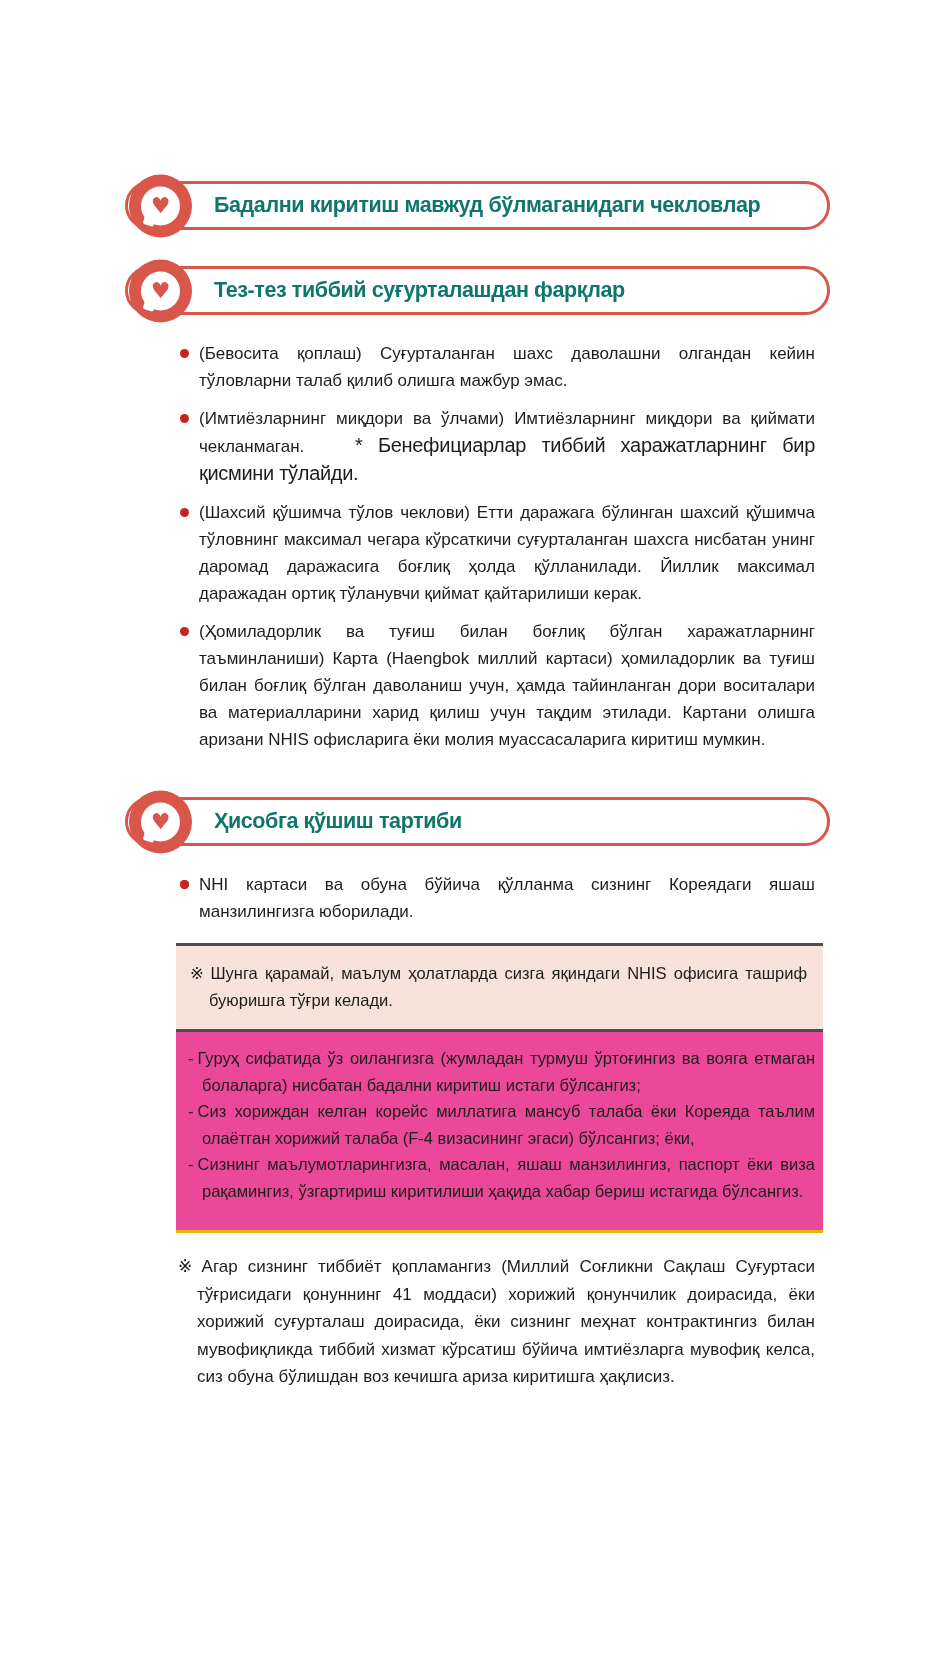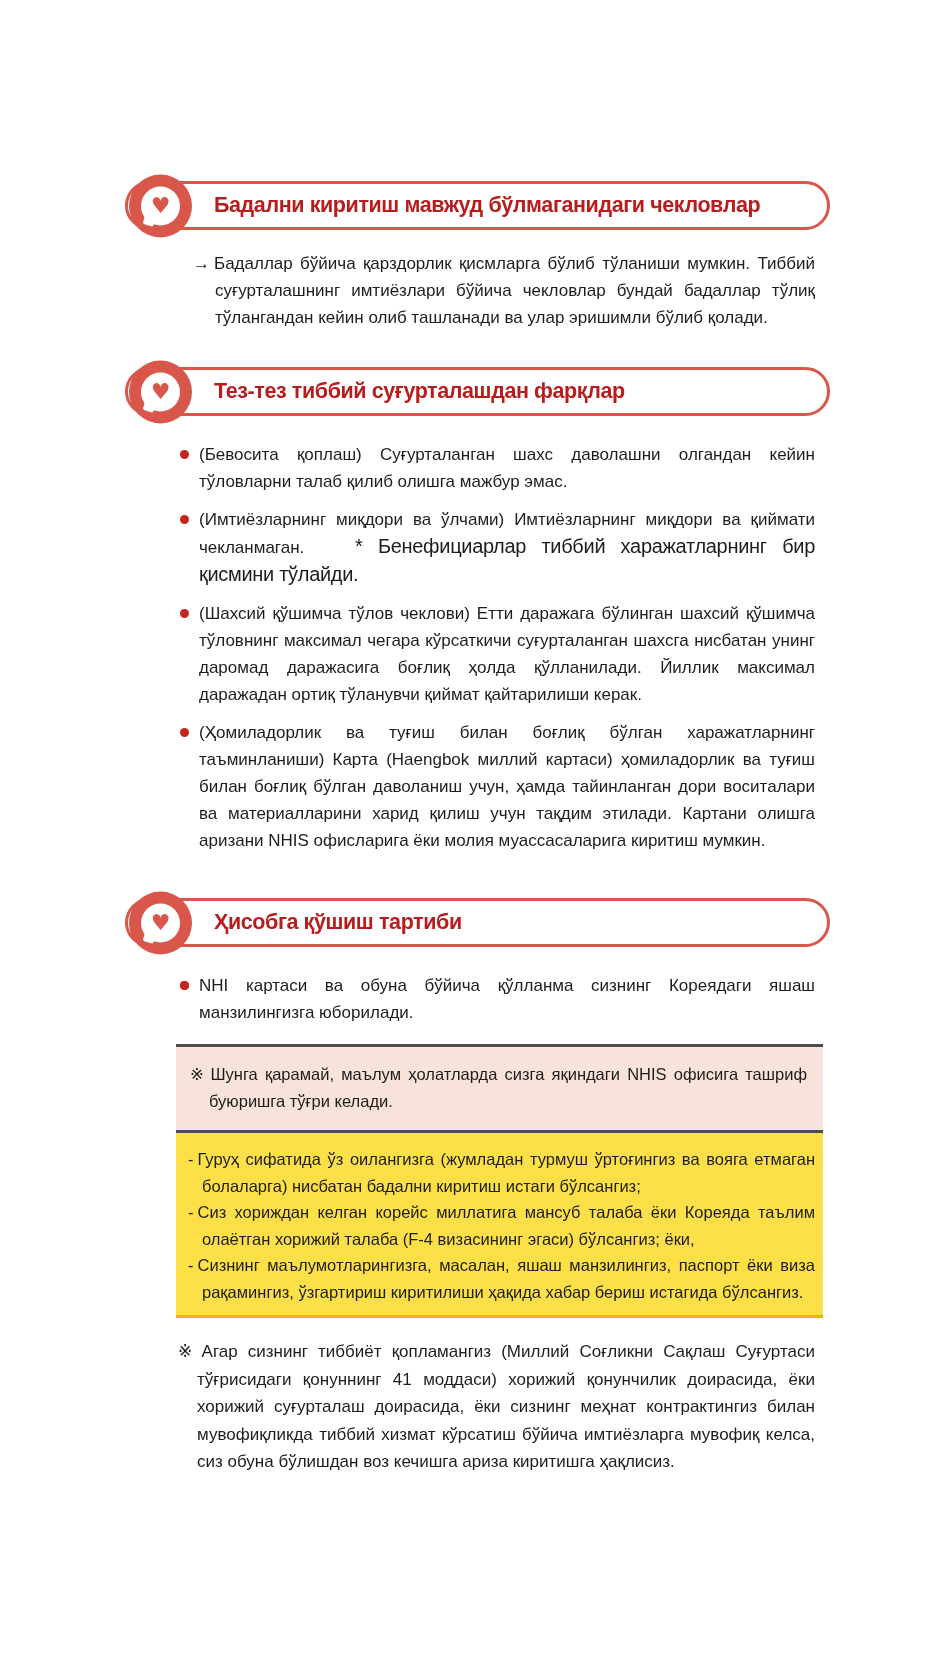--- a/index.html
+++ b/index.html
@@ -24,21 +24,21 @@
     border-radius:26px;
     background:#ffffff;
     display:flex;
     align-items:center;
     padding-left:86px;
   }
   .sec-title{
     margin:0;
     font-size:21.5px;
     font-weight:bold;
-    color:#b91c1c;
+    color:#0f766e;
     letter-spacing:-0.4px;
     white-space:nowrap;
   }
   .hb-icon{
     position:absolute;
     left:1px;top:50%;
     transform:translateY(-50%);
     width:63px;height:63px;
     background:#d9564b;
     border-radius:50%;
@@ -124,22 +124,22 @@
     text-indent:-19px;
     text-align:justify;
   }
   .note-detail{
     margin:2px 0 0 19px;
     text-align:justify;
   }
   .ref-marker{margin-right:4px;}
   
   .note-white{
-    background:#fde047;
-    padding:13px 8px 10px 12px;
+    background:#ec4899;
+    padding:13px 8px 26px 12px;
   }
   .dashes{
     list-style:none;
     margin:0;padding:0;
     font-size:16.5px;
     line-height:26.5px;
   }
   .dashes li{
     padding-left:14px;
     text-indent:-14px;
@@ -165,23 +165,20 @@
     <div class="sec-header">
       <span class="hb-icon">
         <span class="hb-bubble">
           <span class="hb-tail"></span>
           <span class="hb-heart">♥</span>
         </span>
       </span>
       <h2 class="sec-title">Бадални киритиш мавжуд бўлмаганидаги чекловлар</h2>
     </div>
     <div class="body-block">
-      <p class="arrow-line">
-        <span class="arrow-glyph">→</span><span>Бадаллар бўйича қарздорлик қисмларга бўлиб тўланиши мумкин. Тиббий суғурталашнинг имтиёзлари бўйича чекловлар бундай бадаллар тўлиқ тўлангандан кейин олиб ташланади ва улар эришимли бўлиб қолади.</span>
-      </p>
     </div>
   </section>
 
   <section>
     <div class="sec-header mt-sec2">
       <span class="hb-icon">
         <span class="hb-bubble">
           <span class="hb-tail"></span>
           <span class="hb-heart">♥</span>
         </span>

